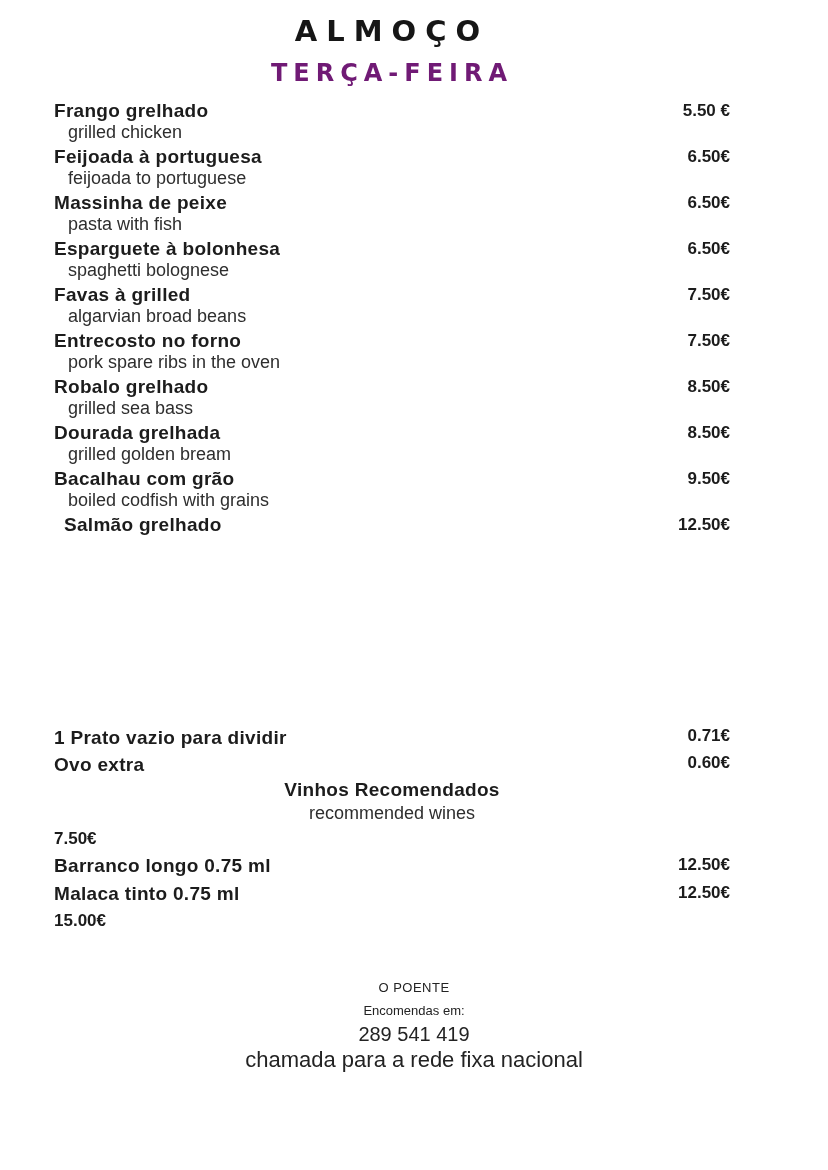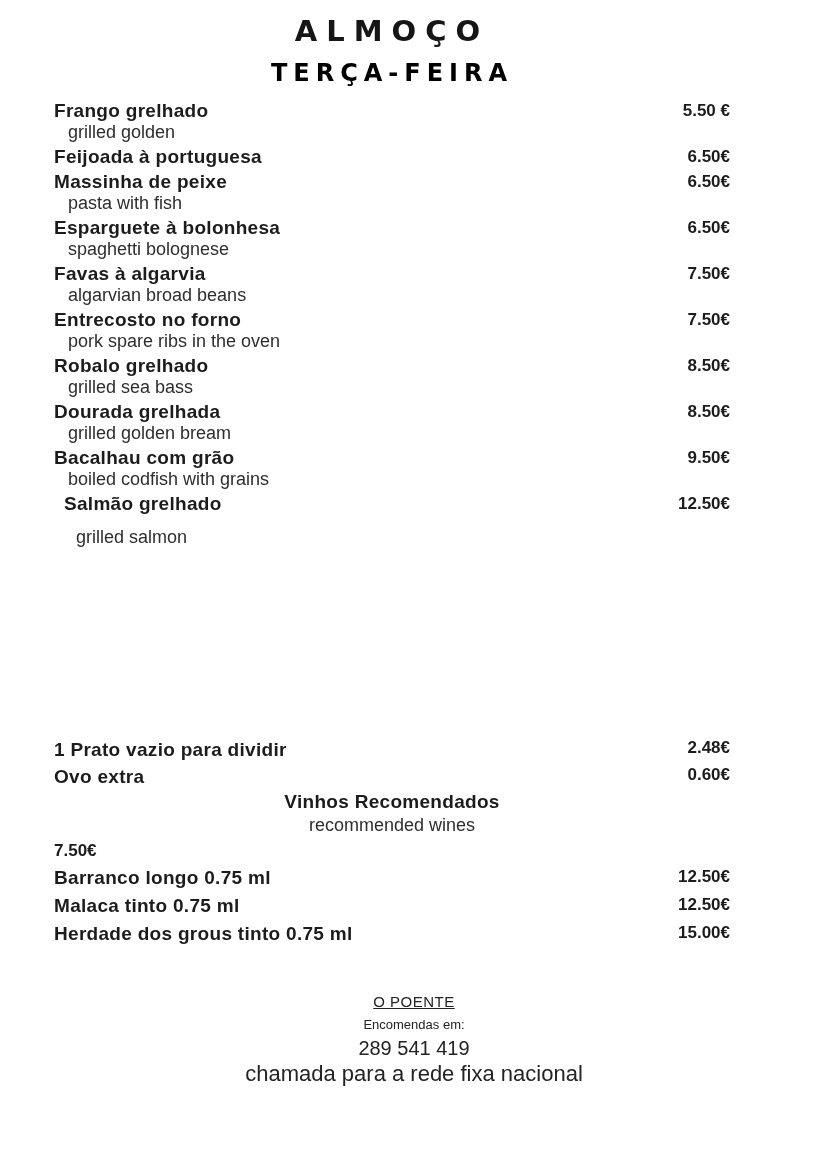--- a/index.html
+++ b/index.html
@@ -27,21 +27,21 @@
     letter-spacing: 9px;
     color: #161616;
   }
   .subtitle {
     text-align: center;
     font-family: "DejaVu Sans", sans-serif;
     font-weight: bold;
     font-size: 24px;
     letter-spacing: 6px;
     margin-top: 11px;
-    color: #000000;
+    color: #701a75;
   }
 
   
   .menu-list { margin-top: 13px; }
   .menu-item {
     display: flex;
     align-items: flex-start;
     margin-bottom: 3px;
   }
   .item-text { flex: 1 1 auto; min-width: 0; }
@@ -90,49 +90,50 @@
   .wine-price { font-size: 17px; font-weight: bold; line-height: 26px; white-space: nowrap; }
 
   
   .footer {
     margin-left: -54px;
     margin-right: -98px;
     margin-top: 42px;
     text-align: center;
     color: #232323;
   }
-  .footer-restaurant { font-size: 15px; line-height: 23px; letter-spacing: 0.5px; text-decoration: underline; }
+  .footer-restaurant { font-size: 13px; line-height: 23px; letter-spacing: 0.5px; }
   .footer-orders { font-size: 13px; line-height: 23px; }
   .footer-phone { font-size: 20px; line-height: 24px; }
   .footer-note { font-size: 22px; line-height: 28px; }
 </style>
 </head>
 <body>
 
 <div class="page">
 
   <header>
     <div class="title">ALMOÇO</div>
     <div class="subtitle">TERÇA-FEIRA</div>
   </header>
 
   <div class="menu-list">
 
     <div class="menu-item">
       <div class="item-text">
         <div class="item-name">Frango grelhado</div>
-        <div class="item-translation">grilled golden</div>
+        <div class="item-translation">grilled chicken</div>
       </div>
       <div class="item-price">5.50 €</div>
     </div>
 
 
     <div class="menu-item">
       <div class="item-text">
         <div class="item-name">Feijoada à portuguesa</div>
+        <div class="item-translation">feijoada to portuguese</div>
       </div>
       <div class="item-price">6.50€</div>
     </div>
 
     <div class="menu-item">
       <div class="item-text">
         <div class="item-name">Massinha de peixe</div>
         <div class="item-translation">pasta with fish</div>
       </div>
       <div class="item-price">6.50€</div>
@@ -141,21 +142,21 @@
     <div class="menu-item">
       <div class="item-text">
         <div class="item-name">Esparguete à bolonhesa</div>
         <div class="item-translation">spaghetti bolognese</div>
       </div>
       <div class="item-price">6.50€</div>
     </div>
 
     <div class="menu-item">
       <div class="item-text">
-        <div class="item-name">Favas à algarvia</div>
+        <div class="item-name">Favas à grilled</div>
         <div class="item-translation">algarvian broad beans</div>
       </div>
       <div class="item-price">7.50€</div>
     </div>
 
     <div class="menu-item">
       <div class="item-text">
         <div class="item-name">Entrecosto no forno</div>
         <div class="item-translation">pork spare ribs in the oven</div>
       </div>
@@ -182,31 +183,30 @@
       <div class="item-text">
         <div class="item-name">Bacalhau com grão</div>
         <div class="item-translation">boiled codfish with grains</div>
       </div>
       <div class="item-price">9.50€</div>
     </div>
 
     <div class="menu-item salmon">
       <div class="item-text">
         <div class="item-name">Salmão grelhado</div>
-        <div class="item-translation">grilled salmon</div>
       </div>
       <div class="item-price">12.50€</div>
     </div>
 
   </div>
 
   <div class="extras">
     <div class="extra-item">
       <div class="extra-name">1 Prato vazio para dividir</div>
-      <div class="extra-price">2.48€</div>
+      <div class="extra-price">0.71€</div>
     </div>
     <div class="extra-item">
       <div class="extra-name">Ovo extra</div>
       <div class="extra-price">0.60€</div>
     </div>
   </div>
 
   <div>
     <div class="wines-title">Vinhos Recomendados</div>
     <div class="wines-subtitle">recommended wines</div>
@@ -217,21 +217,20 @@
       </div>
       <div class="wine-item">
         <div class="wine-name">Barranco longo 0.75 ml</div>
         <div class="wine-price">12.50€</div>
       </div>
       <div class="wine-item">
         <div class="wine-name">Malaca tinto 0.75 ml</div>
         <div class="wine-price">12.50€</div>
       </div>
       <div class="wine-item">
-        <div class="wine-name">Herdade dos grous tinto 0.75 ml</div>
         <div class="wine-price">15.00€</div>
       </div>
     </div>
   </div>
 
   <footer class="footer">
     <div class="footer-restaurant">O POENTE</div>
     <div class="footer-orders">Encomendas em:</div>
     <div class="footer-phone">289 541 419</div>
     <div class="footer-note">chamada para a rede fixa nacional</div>

